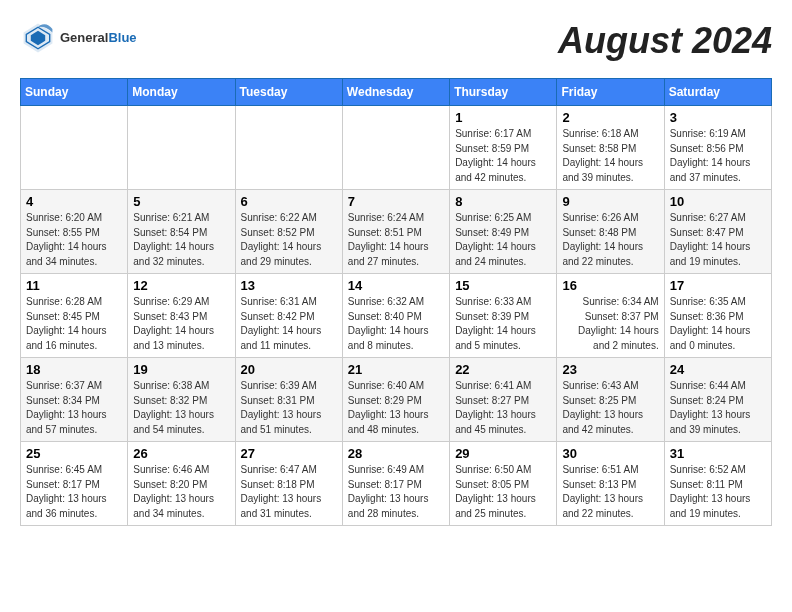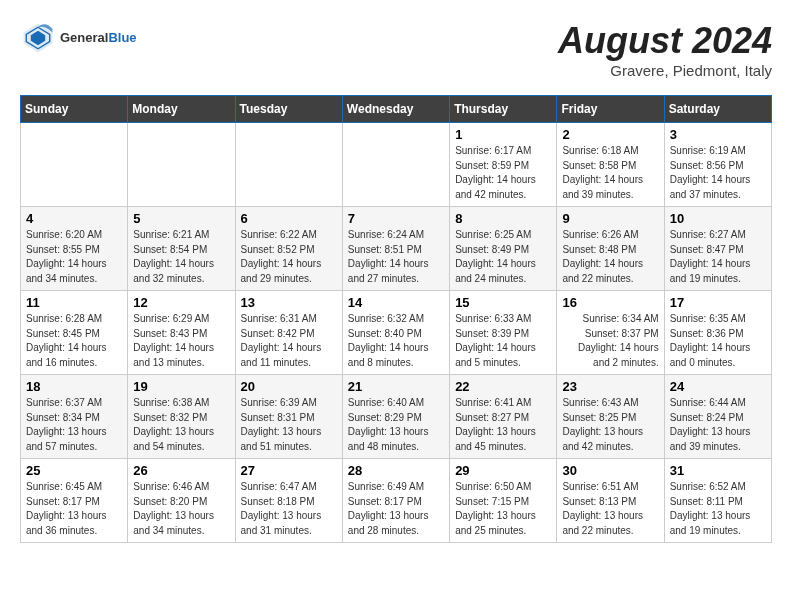--- a/index.html
+++ b/index.html
@@ -46,21 +46,21 @@
       font-size: 15px;
       color: #444;
       font-weight: normal;
     }
     table {
       width: 100%;
       border-collapse: collapse;
       font-size: 11px;
     }
     thead tr th {
-      background-color: #404040;
+      background-color: #3b82f6;
       color: #fff;
       padding: 6px 4px;
       text-align: left;
       font-size: 12px;
       border: 1px solid #1a6bb5;
     }
     tbody tr td {
       border: 1px solid #ccc;
       padding: 4px 5px;
       vertical-align: top;
@@ -96,21 +96,20 @@
       <polygon points="20,12 28,17 28,23 20,28 12,23 12,17" fill="#1a6bb5"></polygon>
       <path d="M22 6 Q30 2 36 10 L36 14 Q28 6 20 8Z" fill="#1a6bb5" opacity="0.7"></path>
     </svg>
     <div class="logo-text">
       <span class="general">General</span>
       <span class="blue">Blue</span>
     </div>
   </div>
   <div class="title-block">
     <h1>August 2024</h1>
-    <h2>Gravere, Piedmont, Italy</h2>
   </div>
 </div>
 
 <table>
   <thead>
     <tr>
     <th>Sunday</th>
         <th>Monday</th>
         <th>Tuesday</th>
         <th>Wednesday</th>
@@ -325,21 +324,21 @@
         <td>
           <span class="day-number">28</span>
           <div class="day-info" style="white-space: pre-line;">Sunrise: 6:49 AM
 Sunset: 8:17 PM
 Daylight: 13 hours
 and 28 minutes.</div>
         </td>
         <td>
           <span class="day-number">29</span>
           <div class="day-info" style="white-space: pre-line;">Sunrise: 6:50 AM
-Sunset: 7:15 PM
+Sunset: 8:05 PM
 Daylight: 13 hours
 and 25 minutes.</div>
         </td>
         <td>
           <span class="day-number">30</span>
           <div class="day-info" style="white-space: pre-line;">Sunrise: 6:51 AM
 Sunset: 8:13 PM
 Daylight: 13 hours
 and 22 minutes.</div>
         </td>

